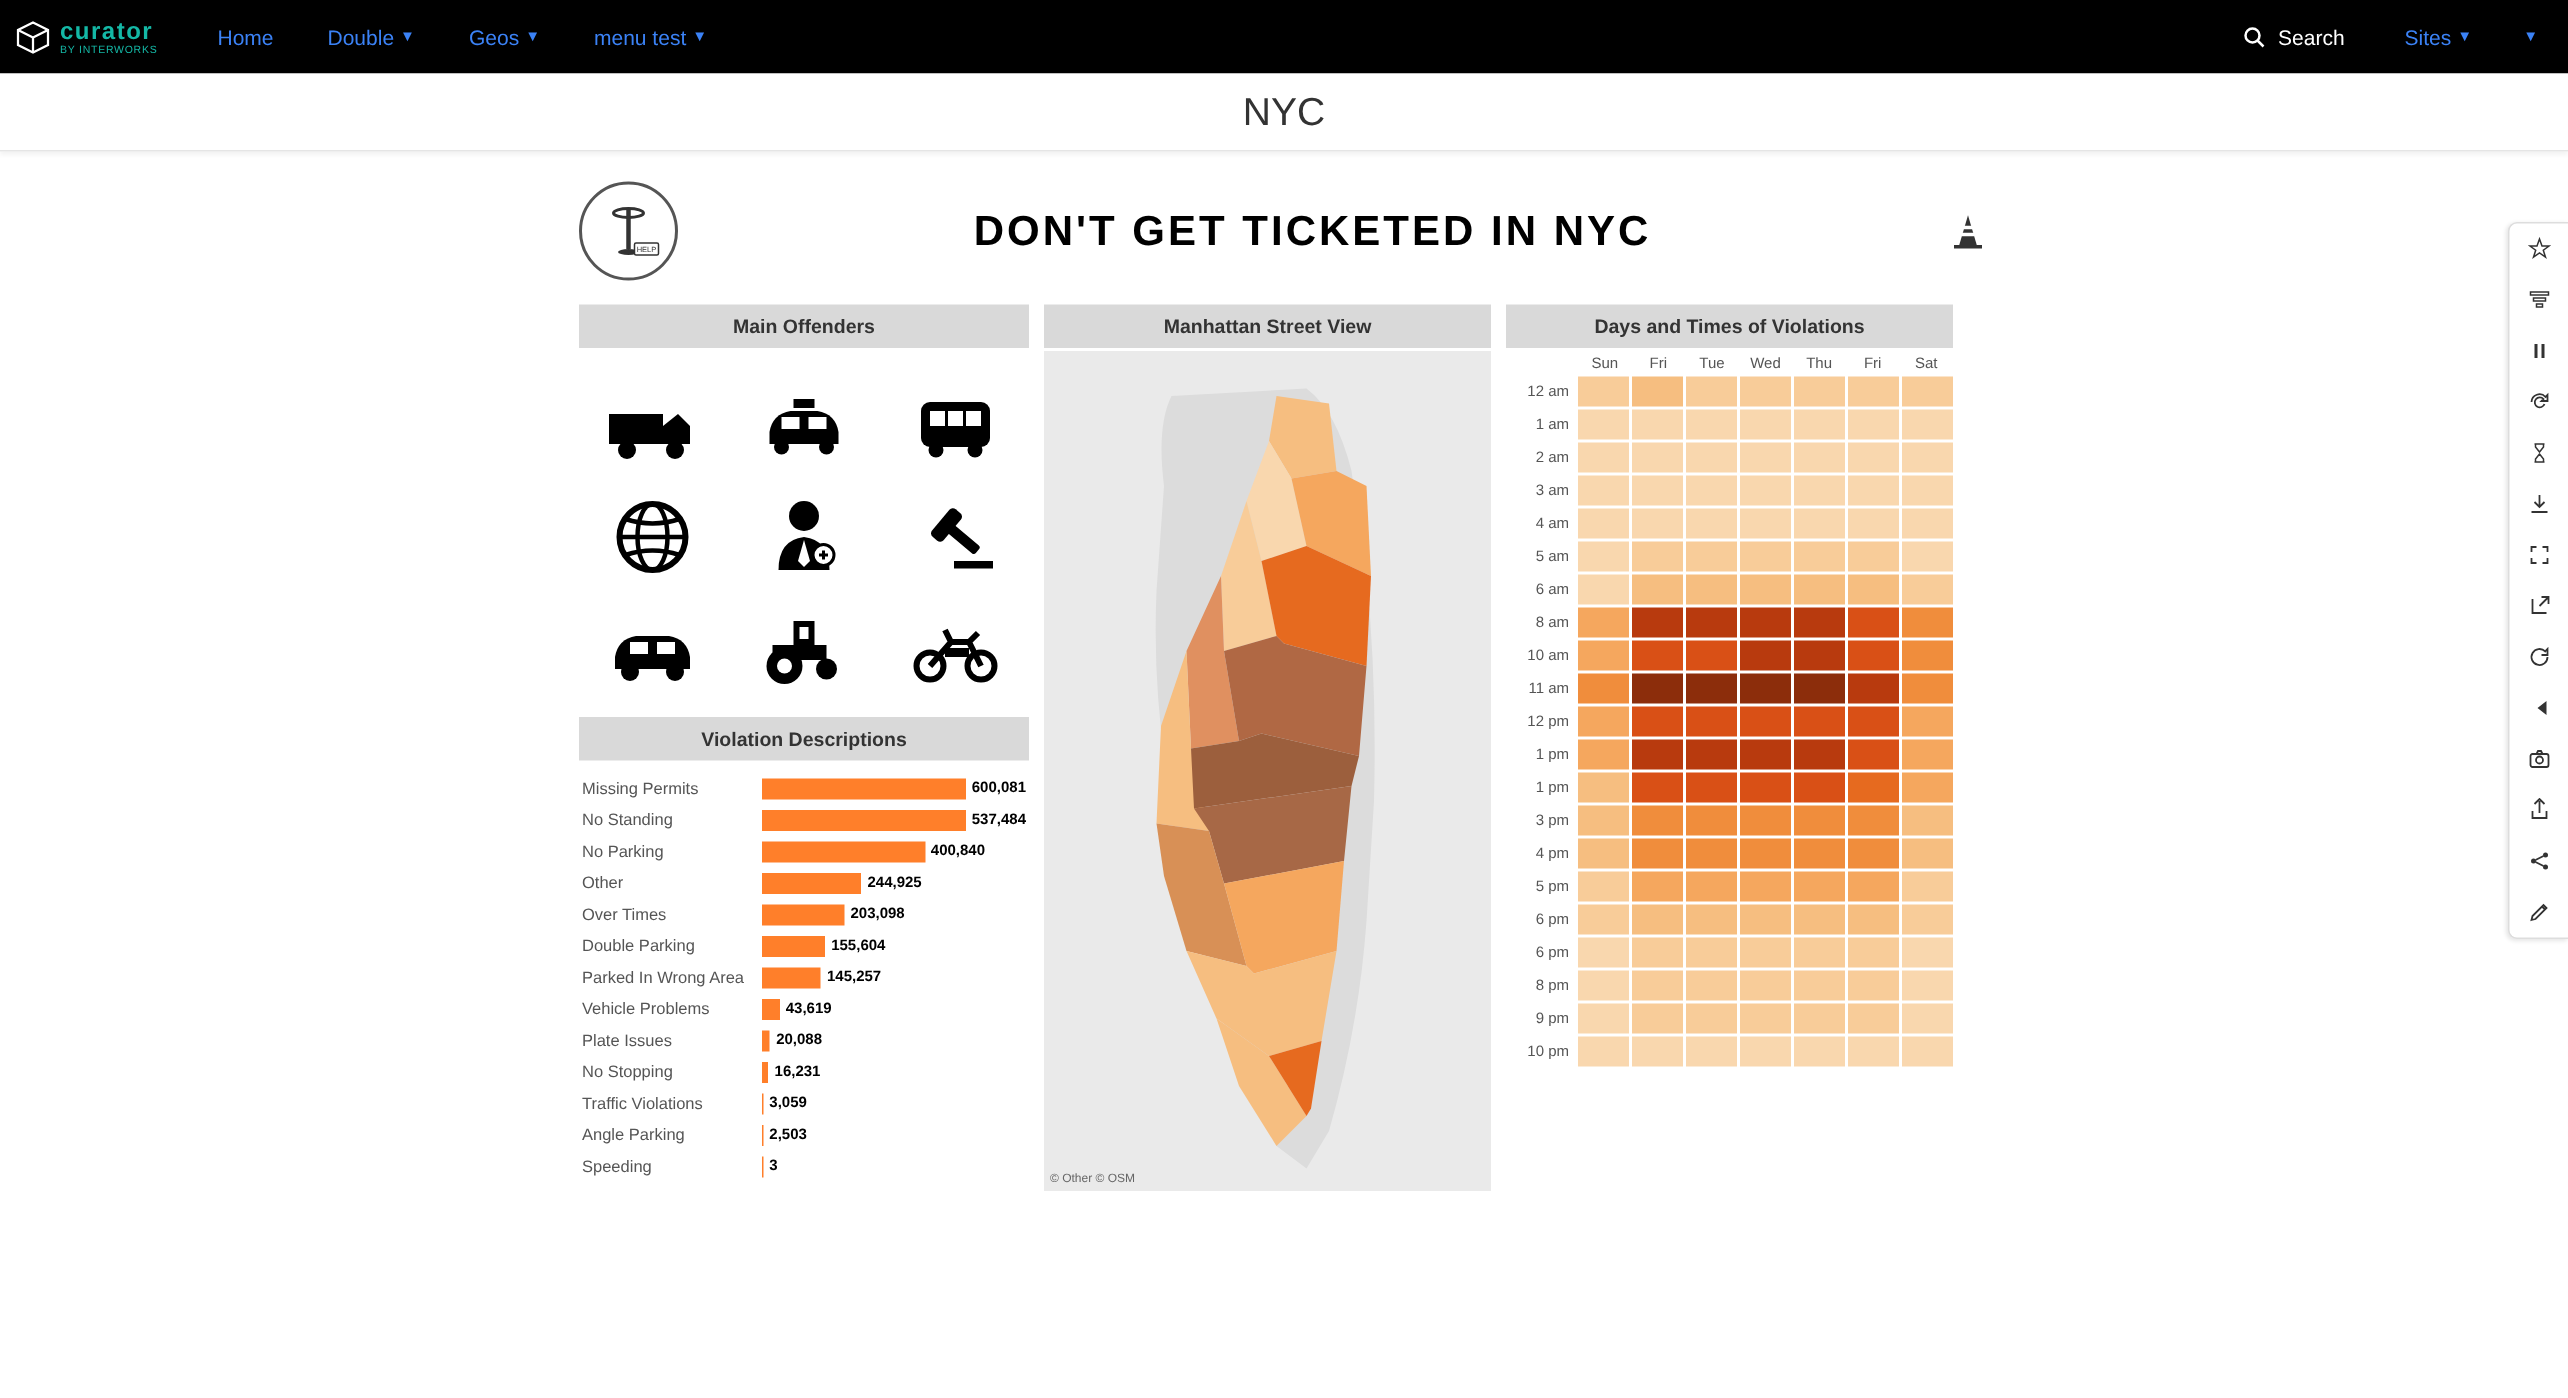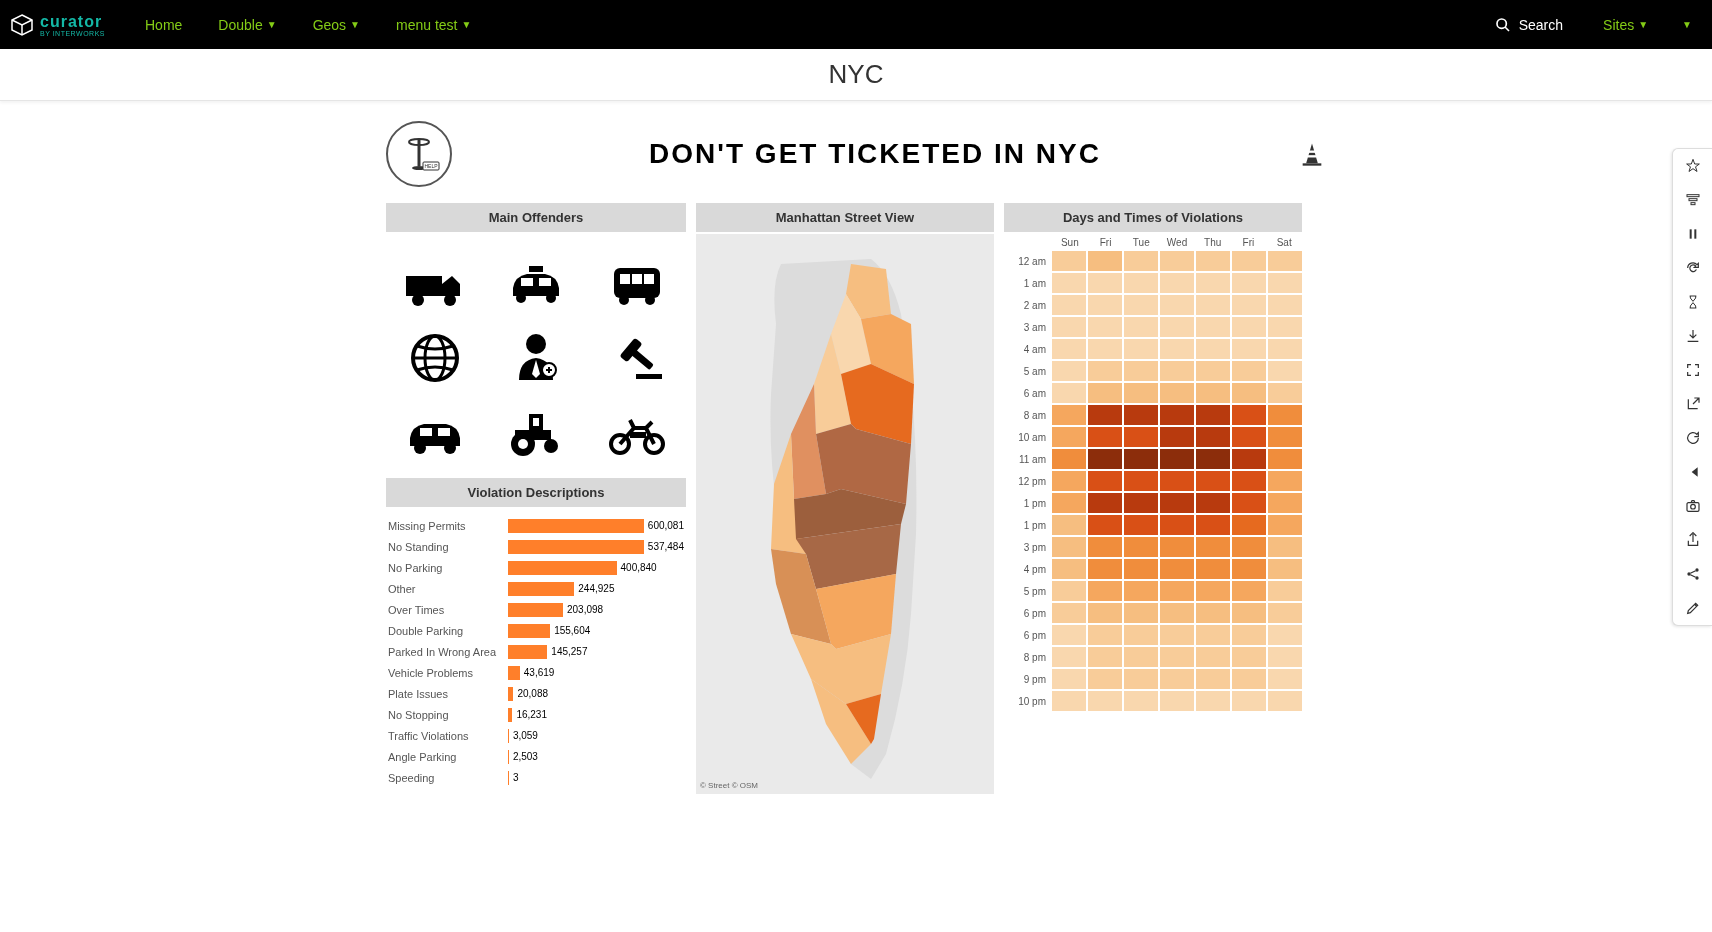--- a/index.html
+++ b/index.html
@@ -5,21 +5,21 @@
 * { margin: 0; padding: 0; box-sizing: border-box; }
 body { font-family: Arial, Helvetica, sans-serif; background: #fff; color: #333; }
 
 .navbar { background: #000; height: 49px; display: flex; align-items: center; padding: 0 10px; }
 .logo { display: flex; align-items: flex-end; color: #14b8a6; margin-right: 24px; }
 .logo-icon { width: 24px; height: 24px; margin-right: 6px; }
 .logo-text { display: flex; flex-direction: column; line-height: 1; }
 .logo-main { font-size: 16px; font-weight: 600; letter-spacing: 1px; }
 .logo-sub { font-size: 7px; letter-spacing: 0.5px; }
 .nav-items { display: flex; gap: 4px; }
-.nav-item { color: #84cc16; padding: 8px 16px; font-size: 14px; cursor: pointer; display: flex; align-items: center; gap: 4px; }
+.nav-item { color: #3b82f6; padding: 8px 16px; font-size: 14px; cursor: pointer; display: flex; align-items: center; gap: 4px; }
 .nav-item .caret { font-size: 10px; }
 .nav-right { margin-left: auto; display: flex; align-items: center; gap: 8px; }
 .search-btn { color: #fff; display: flex; align-items: center; gap: 8px; padding: 8px 16px; cursor: pointer; font-size: 14px; }
 
 .page-title-bar { background: #fff; border-bottom: 1px solid #e5e5e5; text-align: center; padding: 10px 0; box-shadow: 0 2px 3px rgba(0,0,0,0.05);}
 .page-title { font-size: 26px; font-weight: 400; color: #333; }
 
 .sidebar-right { position: fixed; right: 0; top: 148px; width: 40px; background: #fff; border: 1px solid #ddd; border-right: none; border-radius: 6px 0 0 6px; display: flex; flex-direction: column; box-shadow: -1px 1px 3px rgba(0,0,0,0.1); z-index: 10;}
 .sidebar-btn { width: 40px; height: 34px; display: flex; align-items: center; justify-content: center; cursor: pointer; color: #333; font-size: 15px; }
 
@@ -38,21 +38,21 @@
 .offenders-grid { display: grid; grid-template-columns: repeat(3, 1fr); gap: 18px 30px; padding: 24px 14px 18px; }
 .offender-cell { display: flex; align-items: center; justify-content: center; cursor: pointer; }
 .offender-cell svg { width: 62px; height: 56px; }
 
 .violations-header { background: #d9d9d9; text-align: center; padding: 7px 0; font-weight: bold; font-size: 13px; margin-bottom: 8px; }
 .violations-list { padding: 0 2px; }
 .violation-row { display: flex; align-items: center; height: 21px; font-size: 11px; }
 .violation-label { width: 120px; padding-right: 4px; color: #555; }
 .violation-bar-wrap { flex: 1; display: flex; align-items: center; position: relative; }
 .violation-bar { height: 14px; background: #ff7f2a; }
-.violation-value { font-size: 10px; font-weight: normal; color: #000; margin-left: 4px; white-space: nowrap; }
+.violation-value { font-size: 10px; font-weight: bold; color: #000; margin-left: 4px; white-space: nowrap; }
 
 .map-panel { background: #eee; height: 560px; position: relative; overflow: hidden; margin-top: 2px;}
 .map-attrib { position: absolute; left: 4px; bottom: 4px; font-size: 8px; color: #666; }
 
 .heatmap-panel { margin-top: 2px;}
 .heatmap-header-row { display: flex; padding-left: 48px; }
 .heatmap-day { flex: 1; text-align: center; font-size: 10px; color: #555; padding: 3px 0 2px; }
 .heatmap-row { display: flex; align-items: center; height: 22px; }
 .heatmap-hour { width: 48px; text-align: right; padding-right: 6px; font-size: 10px; color: #555; }
 .heatmap-cells { flex: 1; display: flex; gap: 2px; }
@@ -414,21 +414,21 @@
           <polygon points="155,190 160,195 215,210 210,270 145,255 130,260 120,200" fill="#b06844"></polygon>
           <polygon points="95,200 98,265 110,320 75,315 78,250" fill="#f6be80"></polygon>
           <polygon points="130,260 145,255 210,270 205,290 100,305 98,265" fill="#9c5f3d"></polygon>
           <polygon points="100,305 205,290 200,340 120,355 110,320" fill="#a76846"></polygon>
           <polygon points="110,320 120,355 135,410 95,400 80,350 75,315" fill="#d89056"></polygon>
           <polygon points="120,355 200,340 195,400 140,415 135,410" fill="#f5a75e"></polygon>
           <polygon points="135,410 140,415 195,400 185,460 150,470 115,445 95,400" fill="#f6be80"></polygon>
           <polygon points="115,445 150,470 175,510 155,530 130,490" fill="#f6be80"></polygon>
           <polygon points="150,470 185,460 178,505 175,510" fill="#e66a1f"></polygon>
         </svg>
-        <div class="map-attrib">© Street  © OSM</div>
+        <div class="map-attrib">© Other  © OSM</div>
       </div>
     </div>
 
     <div class="panel-right">
       <div class="panel-header">Days and Times of Violations</div>
       <div class="heatmap-panel">
         <div class="heatmap-header-row" id="heatmap-days">
             <div class="heatmap-day">Sun</div>
             <div class="heatmap-day">Fri</div>
             <div class="heatmap-day">Tue</div>

